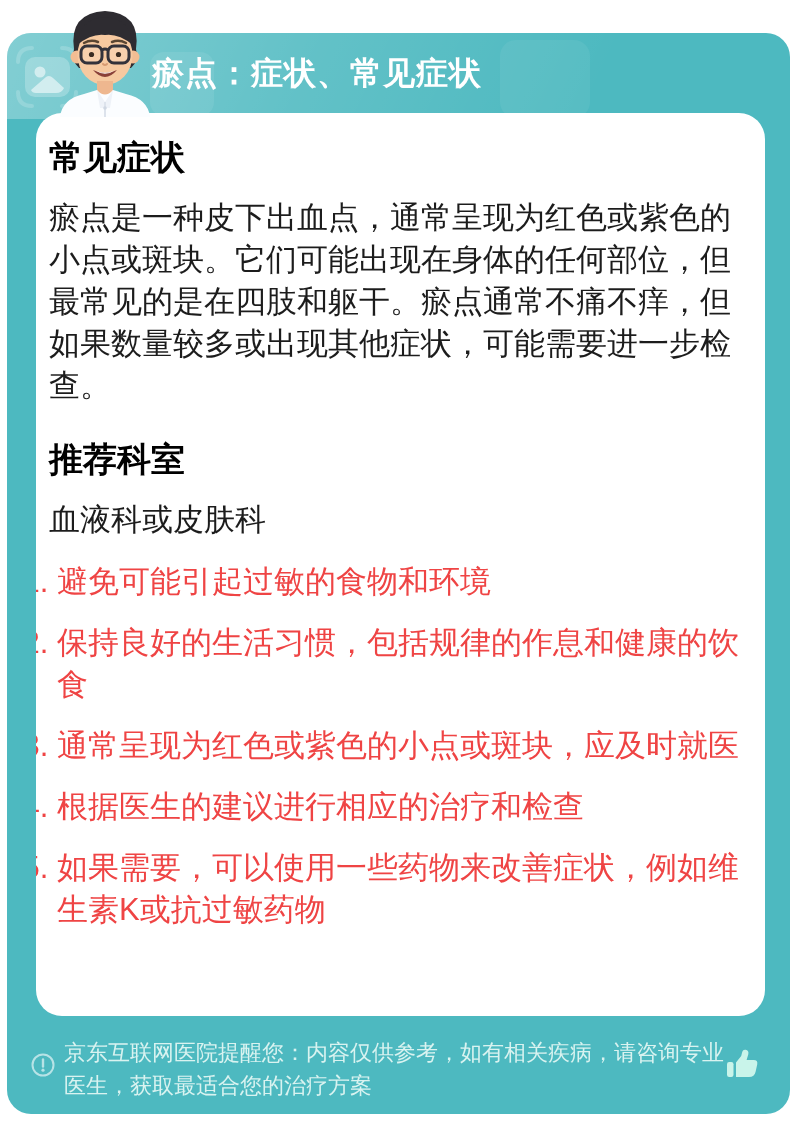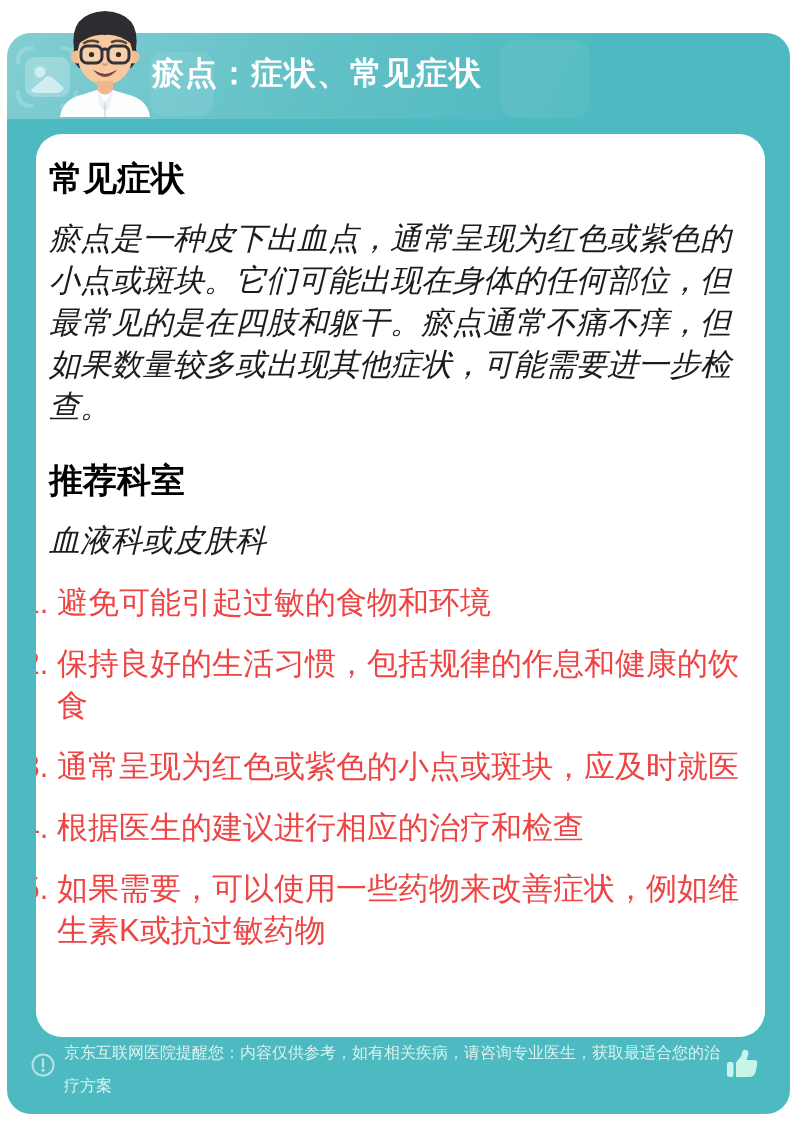--- a/index.html
+++ b/index.html
@@ -26,42 +26,42 @@
     background:rgba(255,255,255,.08);z-index:2;
   }
   .photo-icon{position:absolute;left:14px;top:44px;z-index:3;}
   .title{
     position:absolute;left:152px;top:56px;z-index:4;margin:0;
     font-size:32px;line-height:34px;font-weight:700;color:#ffffff;letter-spacing:1px;
   }
   .card{
     position:absolute;left:36px;top:113px;width:729px;height:903px;z-index:3;
     background:#ffffff;border-radius:26px;box-sizing:border-box;
-    padding:24px 16px 0 13px;overflow:hidden;margin-top:21px;
+    padding:24px 16px 0 13px;overflow:hidden;
   }
   .card h2{
     margin:32px 0 20px 0;font-size:34px;line-height:40px;font-weight:700;color:#000;
   }
   .card h2:first-child{margin-top:0;}
   .card p{
-    margin:0;font-size:31px;line-height:42px;color:#1c1c1c;font-style:italic;
+    margin:0;font-size:31px;line-height:42px;color:#1c1c1c;
   }
   .card ol{
     margin:20px 0 0 -14px;padding:0 0 0 22px;
   }
   .card ol li{
     margin-bottom:19px;font-size:31px;line-height:42px;color:#ef4444;
   }
   .footer{
     position:absolute;left:30px;top:1036px;width:748px;z-index:4;
     display:flex;align-items:flex-start;
   }
   .footer .info-icon{flex:0 0 auto;margin-top:16px;}
   .footer p{
-    margin:0 0 0 8px;width:660px;font-size:16px;line-height:33px;color:#d9f3f0;
+    margin:0 0 0 8px;width:660px;font-size:22px;line-height:33px;color:#d9f3f0;
   }
   .footer .thumb-icon{flex:0 0 auto;margin-left:0px;margin-top:10px;cursor:pointer;}
   .avatar{position:absolute;left:44px;top:5px;z-index:5;}
 </style>
 </head>
 <body>
 
 <div>
 
   <div class="bubble"></div>

